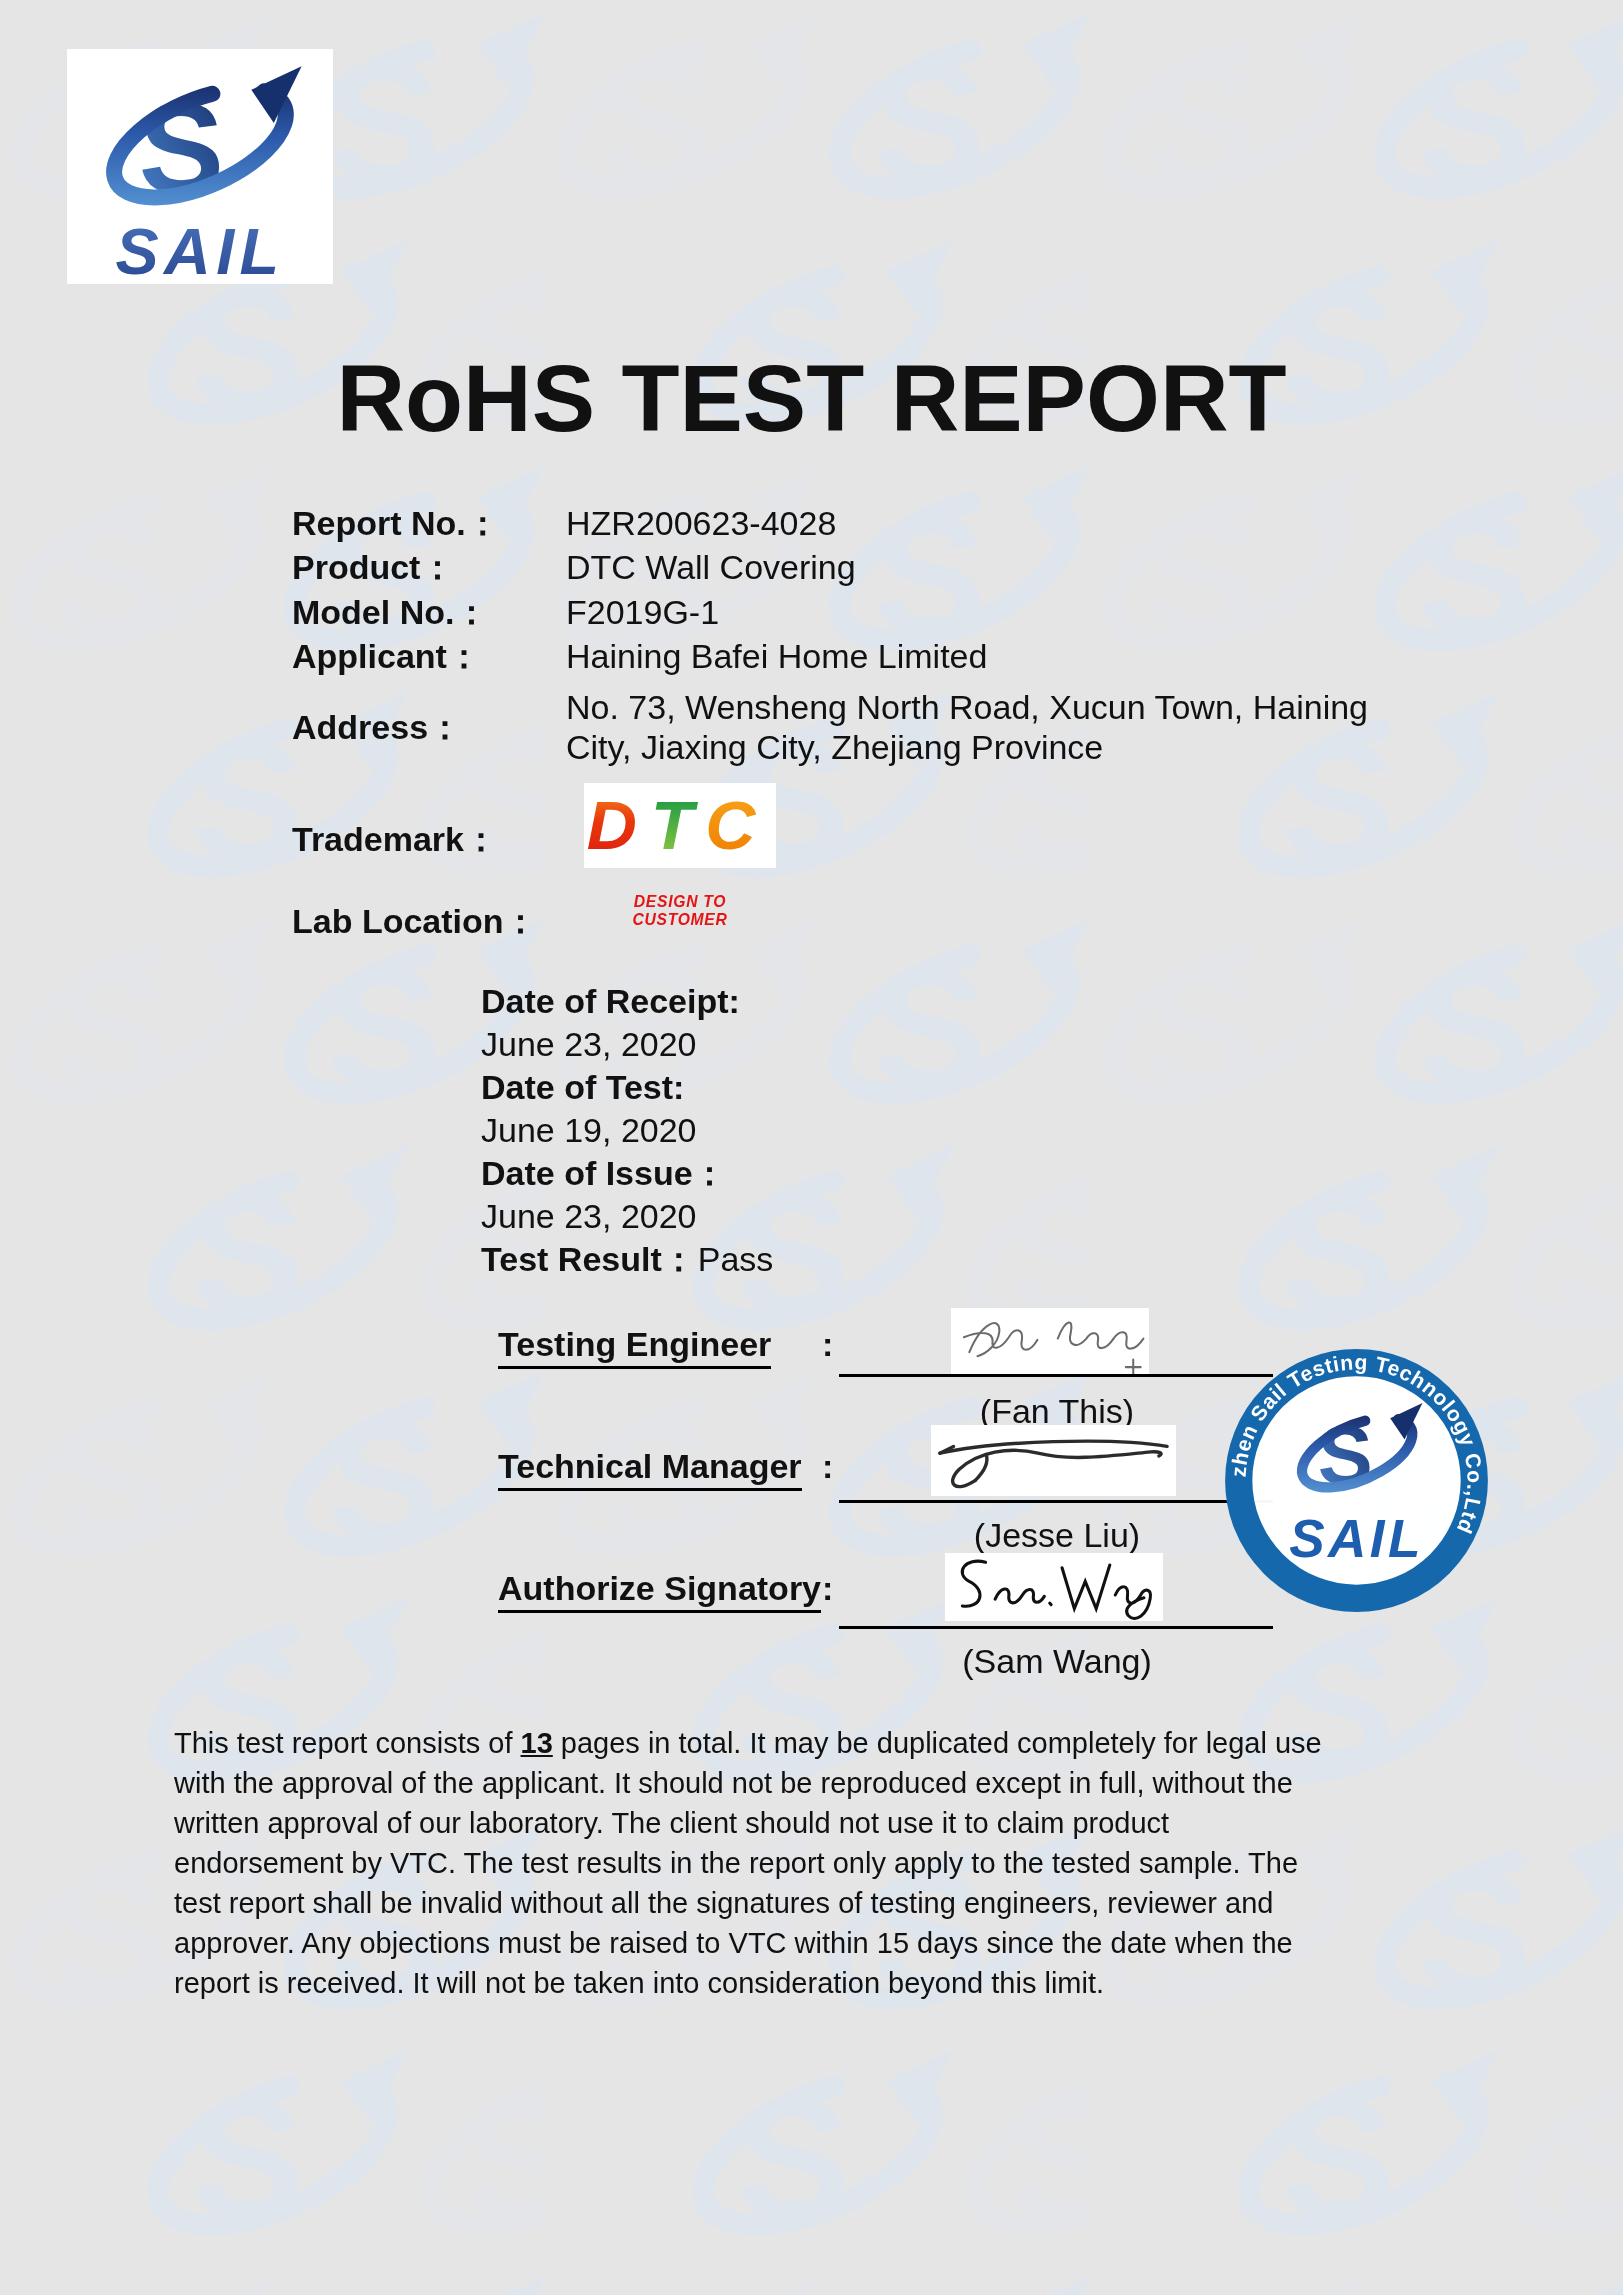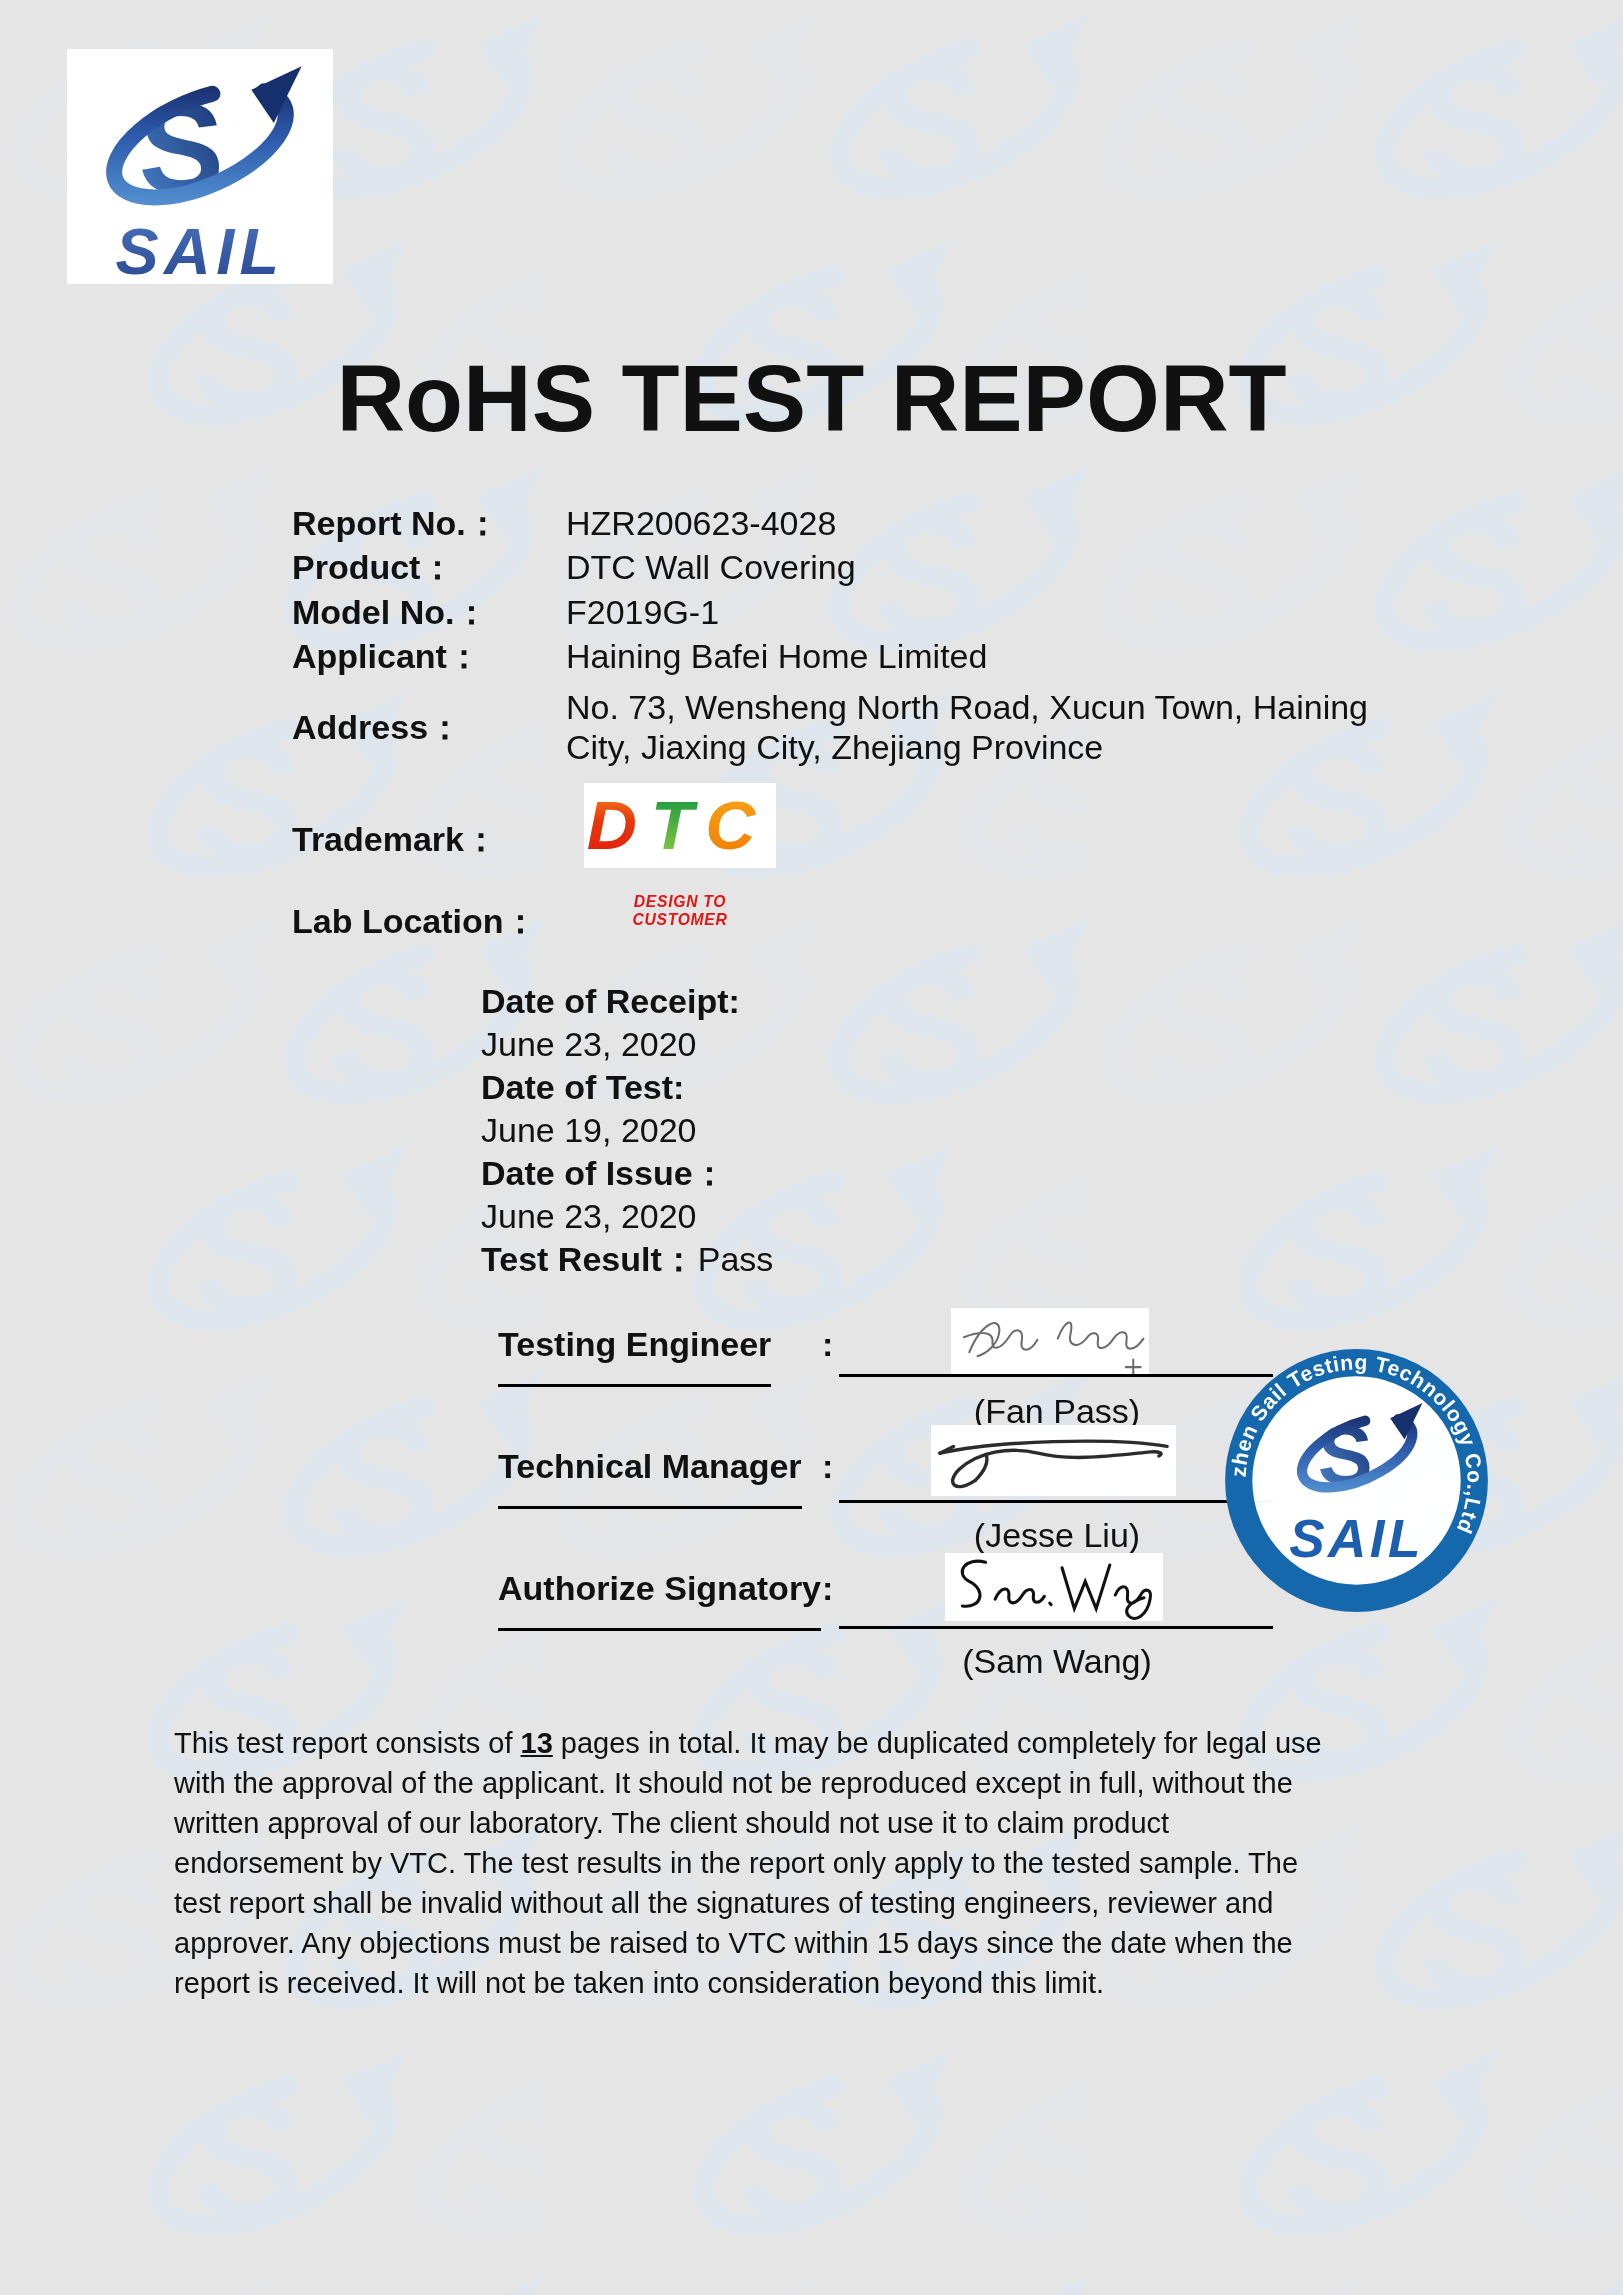--- a/index.html
+++ b/index.html
@@ -21,21 +21,21 @@
   .fvalue{font-size:34px;line-height:40px;white-space:nowrap;}
   .frow.address{align-items:center;}
   .frow.address .fvalue{white-space:normal;width:832px;}
   .dtc-box{left:584px;top:783px;width:192px;height:85px;background:#fff;}
   .dtc-tagline{left:584px;top:849px;width:192px;text-align:center;font-size:15.7px;font-weight:bold;font-style:italic;letter-spacing:0.7px;margin-top:44px;}
   .dates{left:481px;top:980px;}
   .dates div{font-size:34px;line-height:43px;white-space:nowrap;}
   .dlabel{font-weight:bold;}
   .result-label{font-weight:bold;display:inline;}
   .result-value{display:inline;margin-left:2px;}
-  .sig-role{font-weight:bold;font-size:34px;border-bottom:3.4px solid #000;padding-bottom:20px;white-space:nowrap;}
+  .sig-role{font-weight:bold;font-size:34px;border-bottom:3.4px solid #000;padding-bottom:2px;white-space:nowrap;}
   .sig-colon{left:822px;font-size:34px;font-weight:bold;}
   .sig-line{left:839px;width:434px;height:2.7px;background:#000;}
   .sig-caption{left:839px;width:436px;text-align:center;font-size:34px;white-space:nowrap;}
   .sig-white{background:#fff;}
   .stamp{left:1221px;top:1345px;z-index:3;}
   .footer{left:174px;top:1723px;width:1350px;}
   .footer div{font-size:29px;line-height:40px;white-space:nowrap;}
   .b{font-weight:bold;text-decoration:underline;}
   svg text{font-family:"Liberation Sans", sans-serif;}
 </style>
@@ -165,21 +165,21 @@
     <div class="abs sig-colon" style="top:1325px">:</div>
     <div class="abs sig-white" style="left:951px;top:1308px;width:198px;height:68px"></div>
     <svg class="abs" style="left:954px;top:1310px" width="198" height="68" viewBox="0 0 290 100" xmlns="http://www.w3.org/2000/svg">
       <g fill="none" stroke="#6b6b6b" stroke-width="3" stroke-linecap="round">
         <path d="M22,62 C40,18 68,8 66,32 C64,50 48,64 34,68 M14,40 C40,30 58,32 56,48 C55,60 68,58 80,40 C90,24 102,28 99,46 C96,62 110,64 122,44"></path>
         <path d="M152,42 C164,12 176,12 171,34 C166,52 180,58 194,42 C202,30 214,32 211,46 C208,60 222,60 234,42 C244,28 256,30 253,46 C250,62 266,60 278,42"></path>
         <path d="M252,84 h22 M263,73 v22"></path>
       </g>
     </svg>
     <div class="abs sig-line" style="top:1374px"></div>
-    <div class="abs sig-caption" style="top:1392px">(Fan Pass)</div>
+    <div class="abs sig-caption" style="top:1392px">(Fan This)</div>
 
     <div class="abs sig-role" style="left:498px;top:1447px">Technical Manager</div>
     <div class="abs sig-colon" style="top:1447px">:</div>
     <div class="abs sig-white" style="left:931px;top:1425px;width:245px;height:71px"></div>
     <svg class="abs" style="left:934px;top:1426px" width="239" height="68" viewBox="0 0 350 100" xmlns="http://www.w3.org/2000/svg">
       <g fill="none" stroke="#2b2b2b" stroke-width="5" stroke-linecap="round">
         <path d="M8,40 C90,22 260,16 342,30"></path>
         <path d="M60,80 C30,100 16,84 36,64 C64,38 110,30 152,40 C200,52 258,44 318,38 C330,37 338,40 330,44"></path>
         <path d="M60,80 C72,68 80,54 76,42"></path>
         <path d="M8,40 l20,-10"></path>

